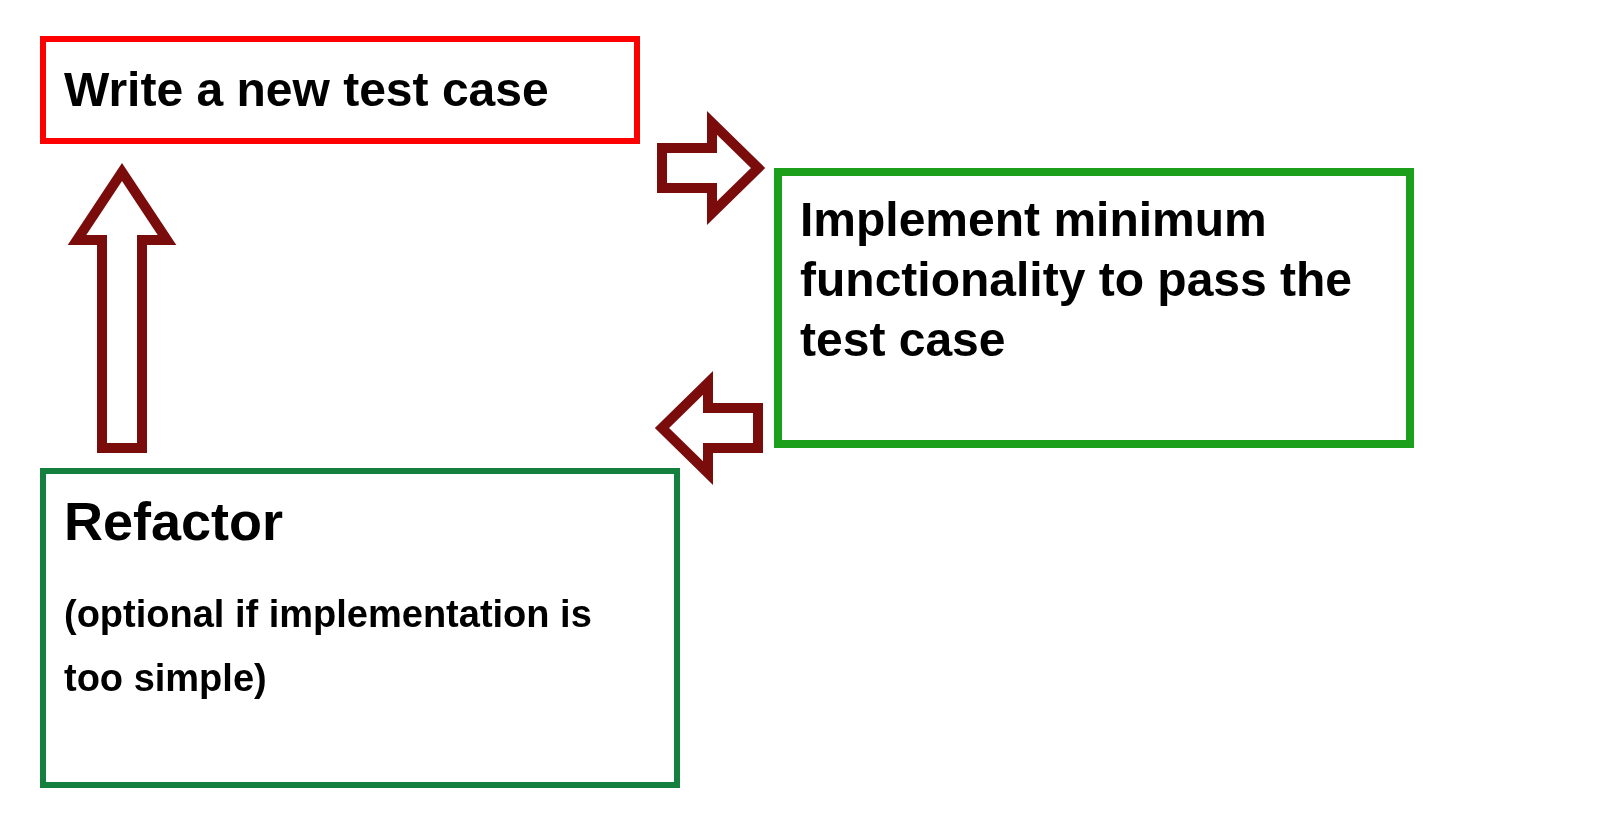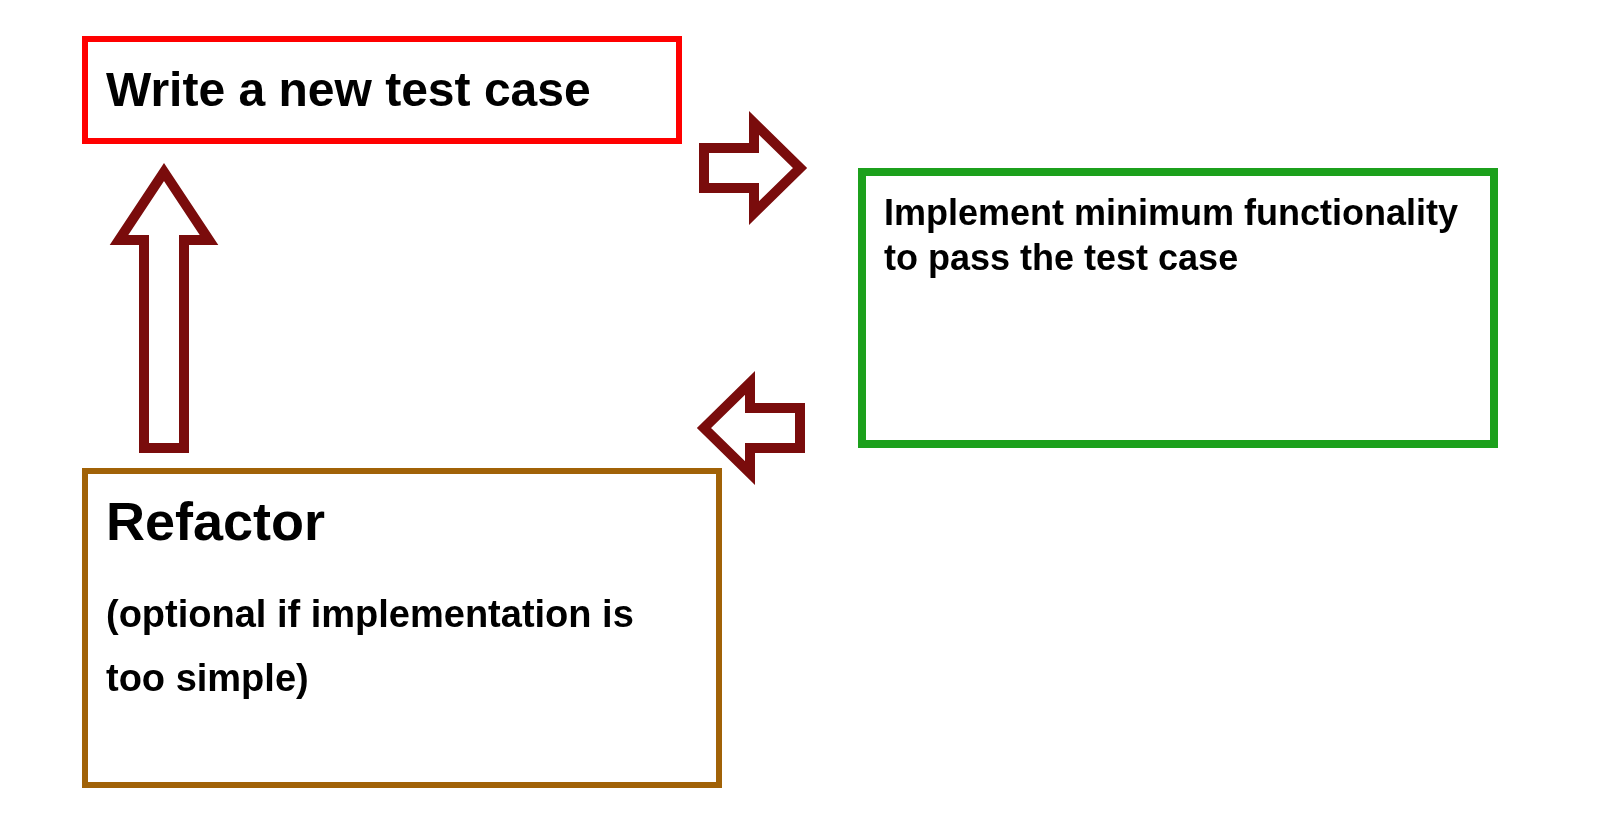--- a/index.html
+++ b/index.html
@@ -8,54 +8,53 @@
     width: 1600px;
     height: 840px;
     background: #ffffff;
     font-family: Arial, Helvetica, sans-serif;
     color: #000000;
   }
   .canvas {
     position: relative;
     width: 1351px;
     height: 840px;
-    margin-left: 42px;
   }
   .box {
     position: absolute;
     background: #ffffff;
     box-sizing: border-box;
     padding: 14px 18px;
     font-weight: 900;
     line-height: 1.25;
   }
   .box-red {
     left: 40px;
     top: 36px;
     width: 600px;
     height: 108px;
     border: 6px solid #ff0000;
     font-size: 48px;
     display: flex;
     align-items: center;
   }
   .box-green {
-    left: 816px;
+    left: 774px;
     top: 168px;
     width: 640px;
     height: 280px;
     border: 8px solid #1ca01c;
-    font-size: 36px;
+    font-size: 48px;
   }
   .box-yellow {
     left: 40px;
     top: 468px;
     width: 640px;
     height: 320px;
-    border: 6px solid #a16207;
+    border: 6px solid #15803d;
   }
   .box-yellow .title {
     font-size: 54px;
     font-weight: 900;
     margin-bottom: 26px;
   }
   .box-yellow .sub {
     font-size: 38px;
     font-weight: 700;
     line-height: 1.7;

